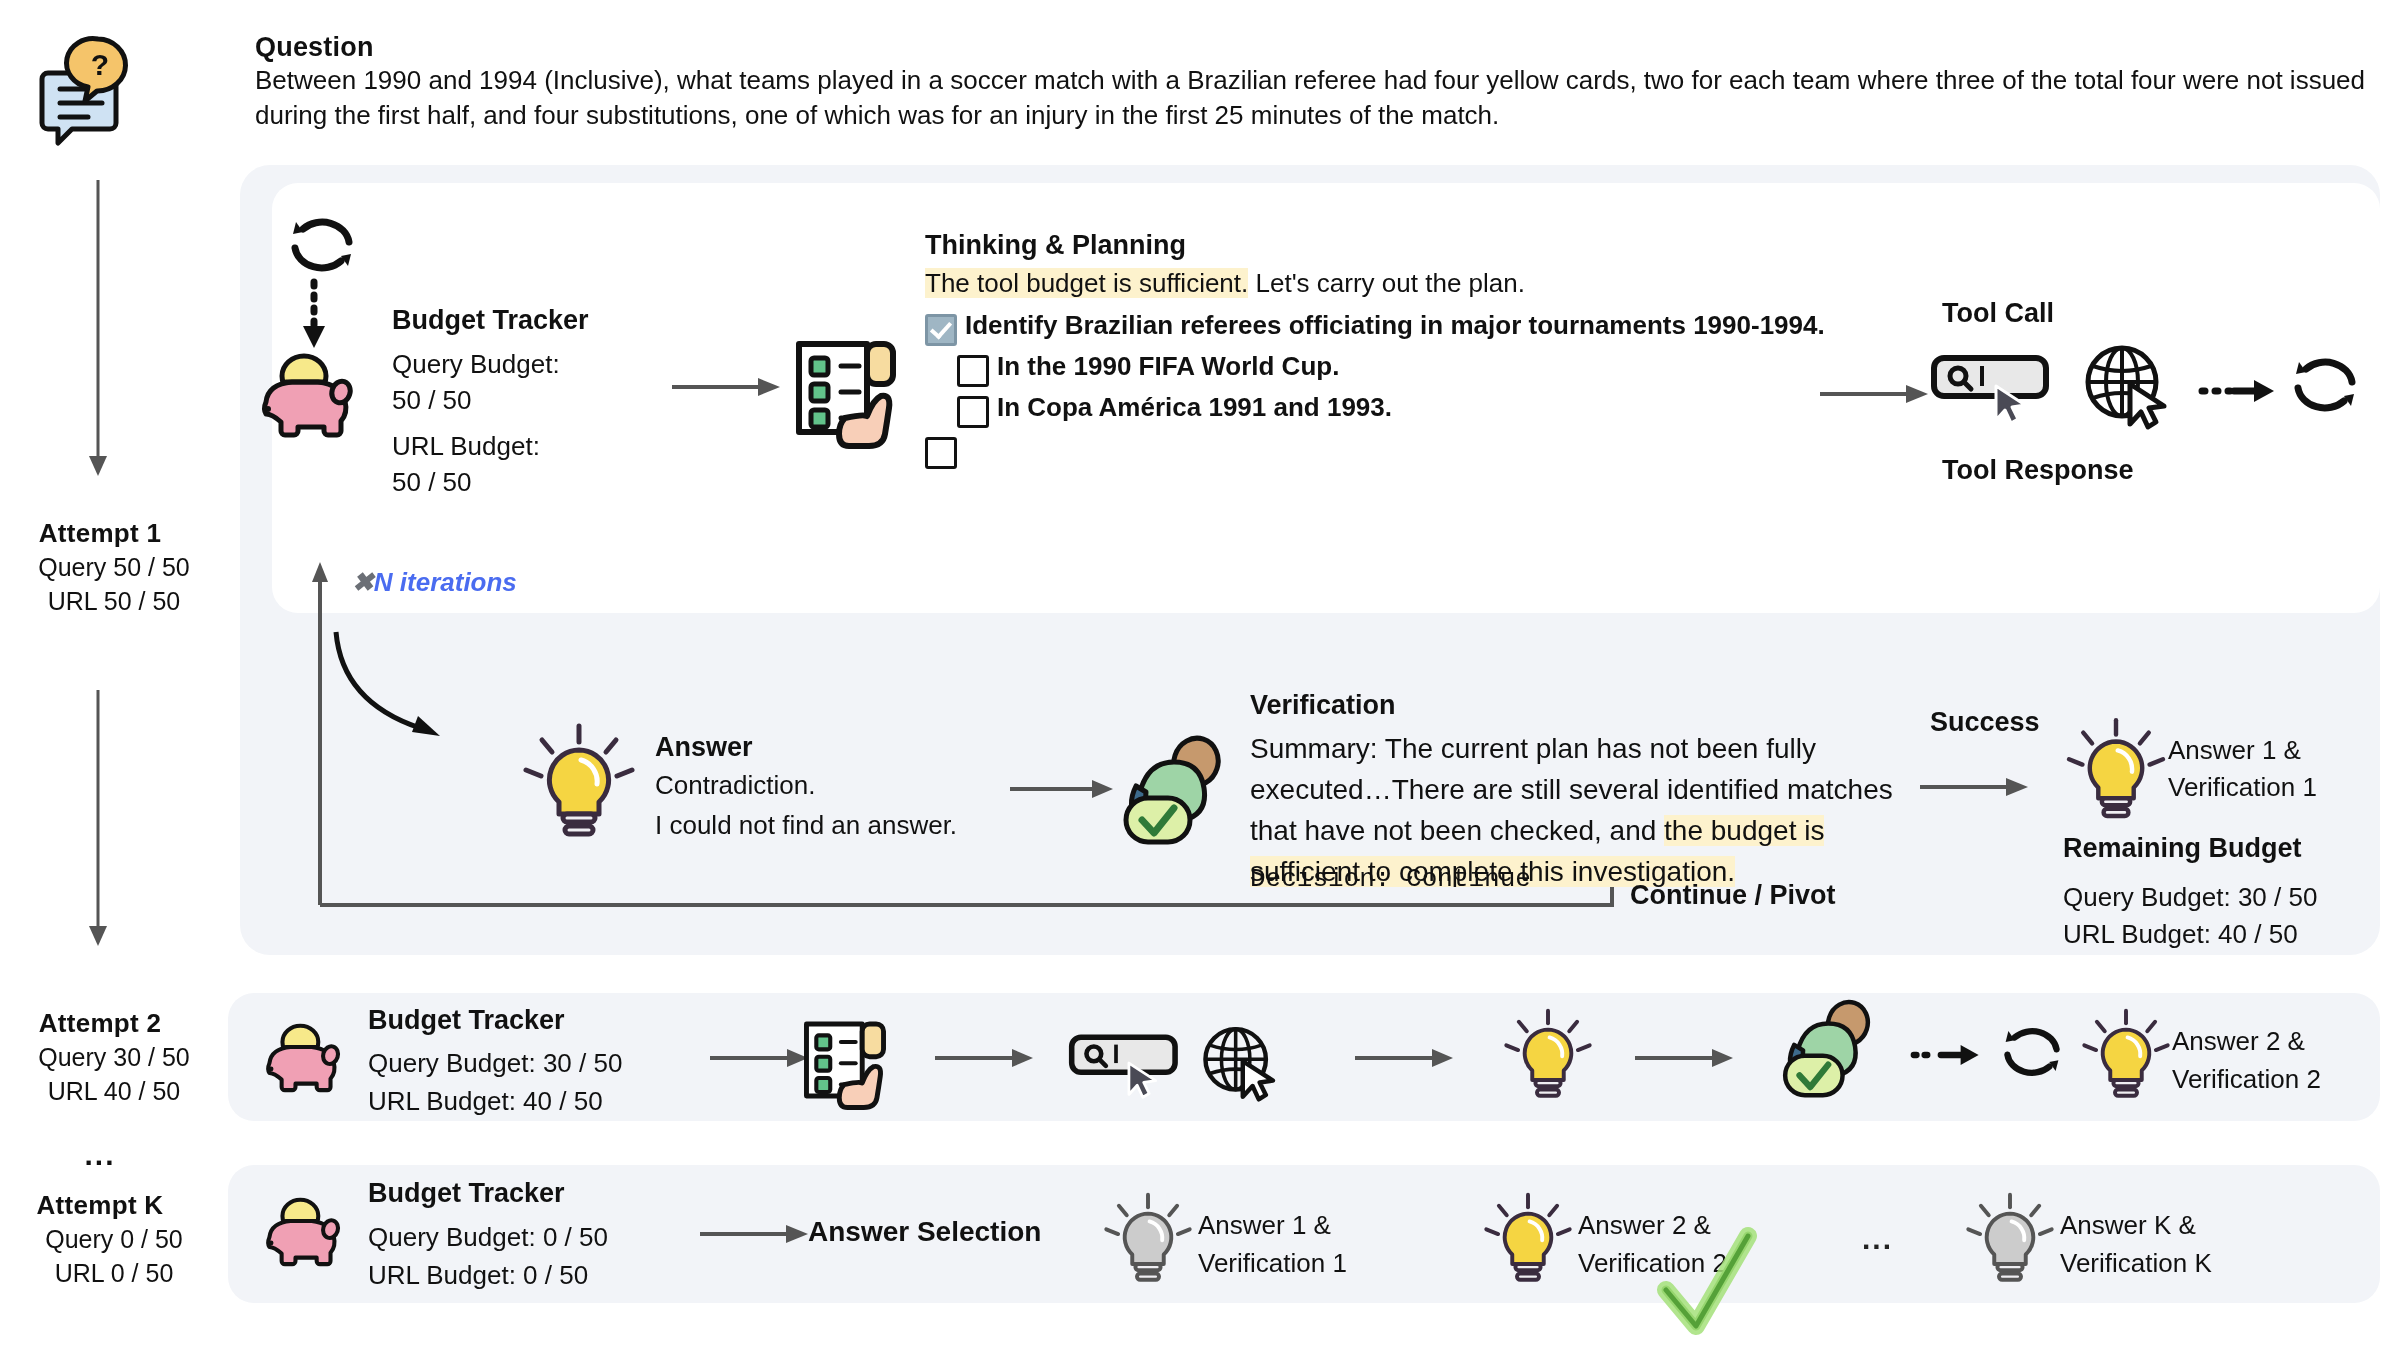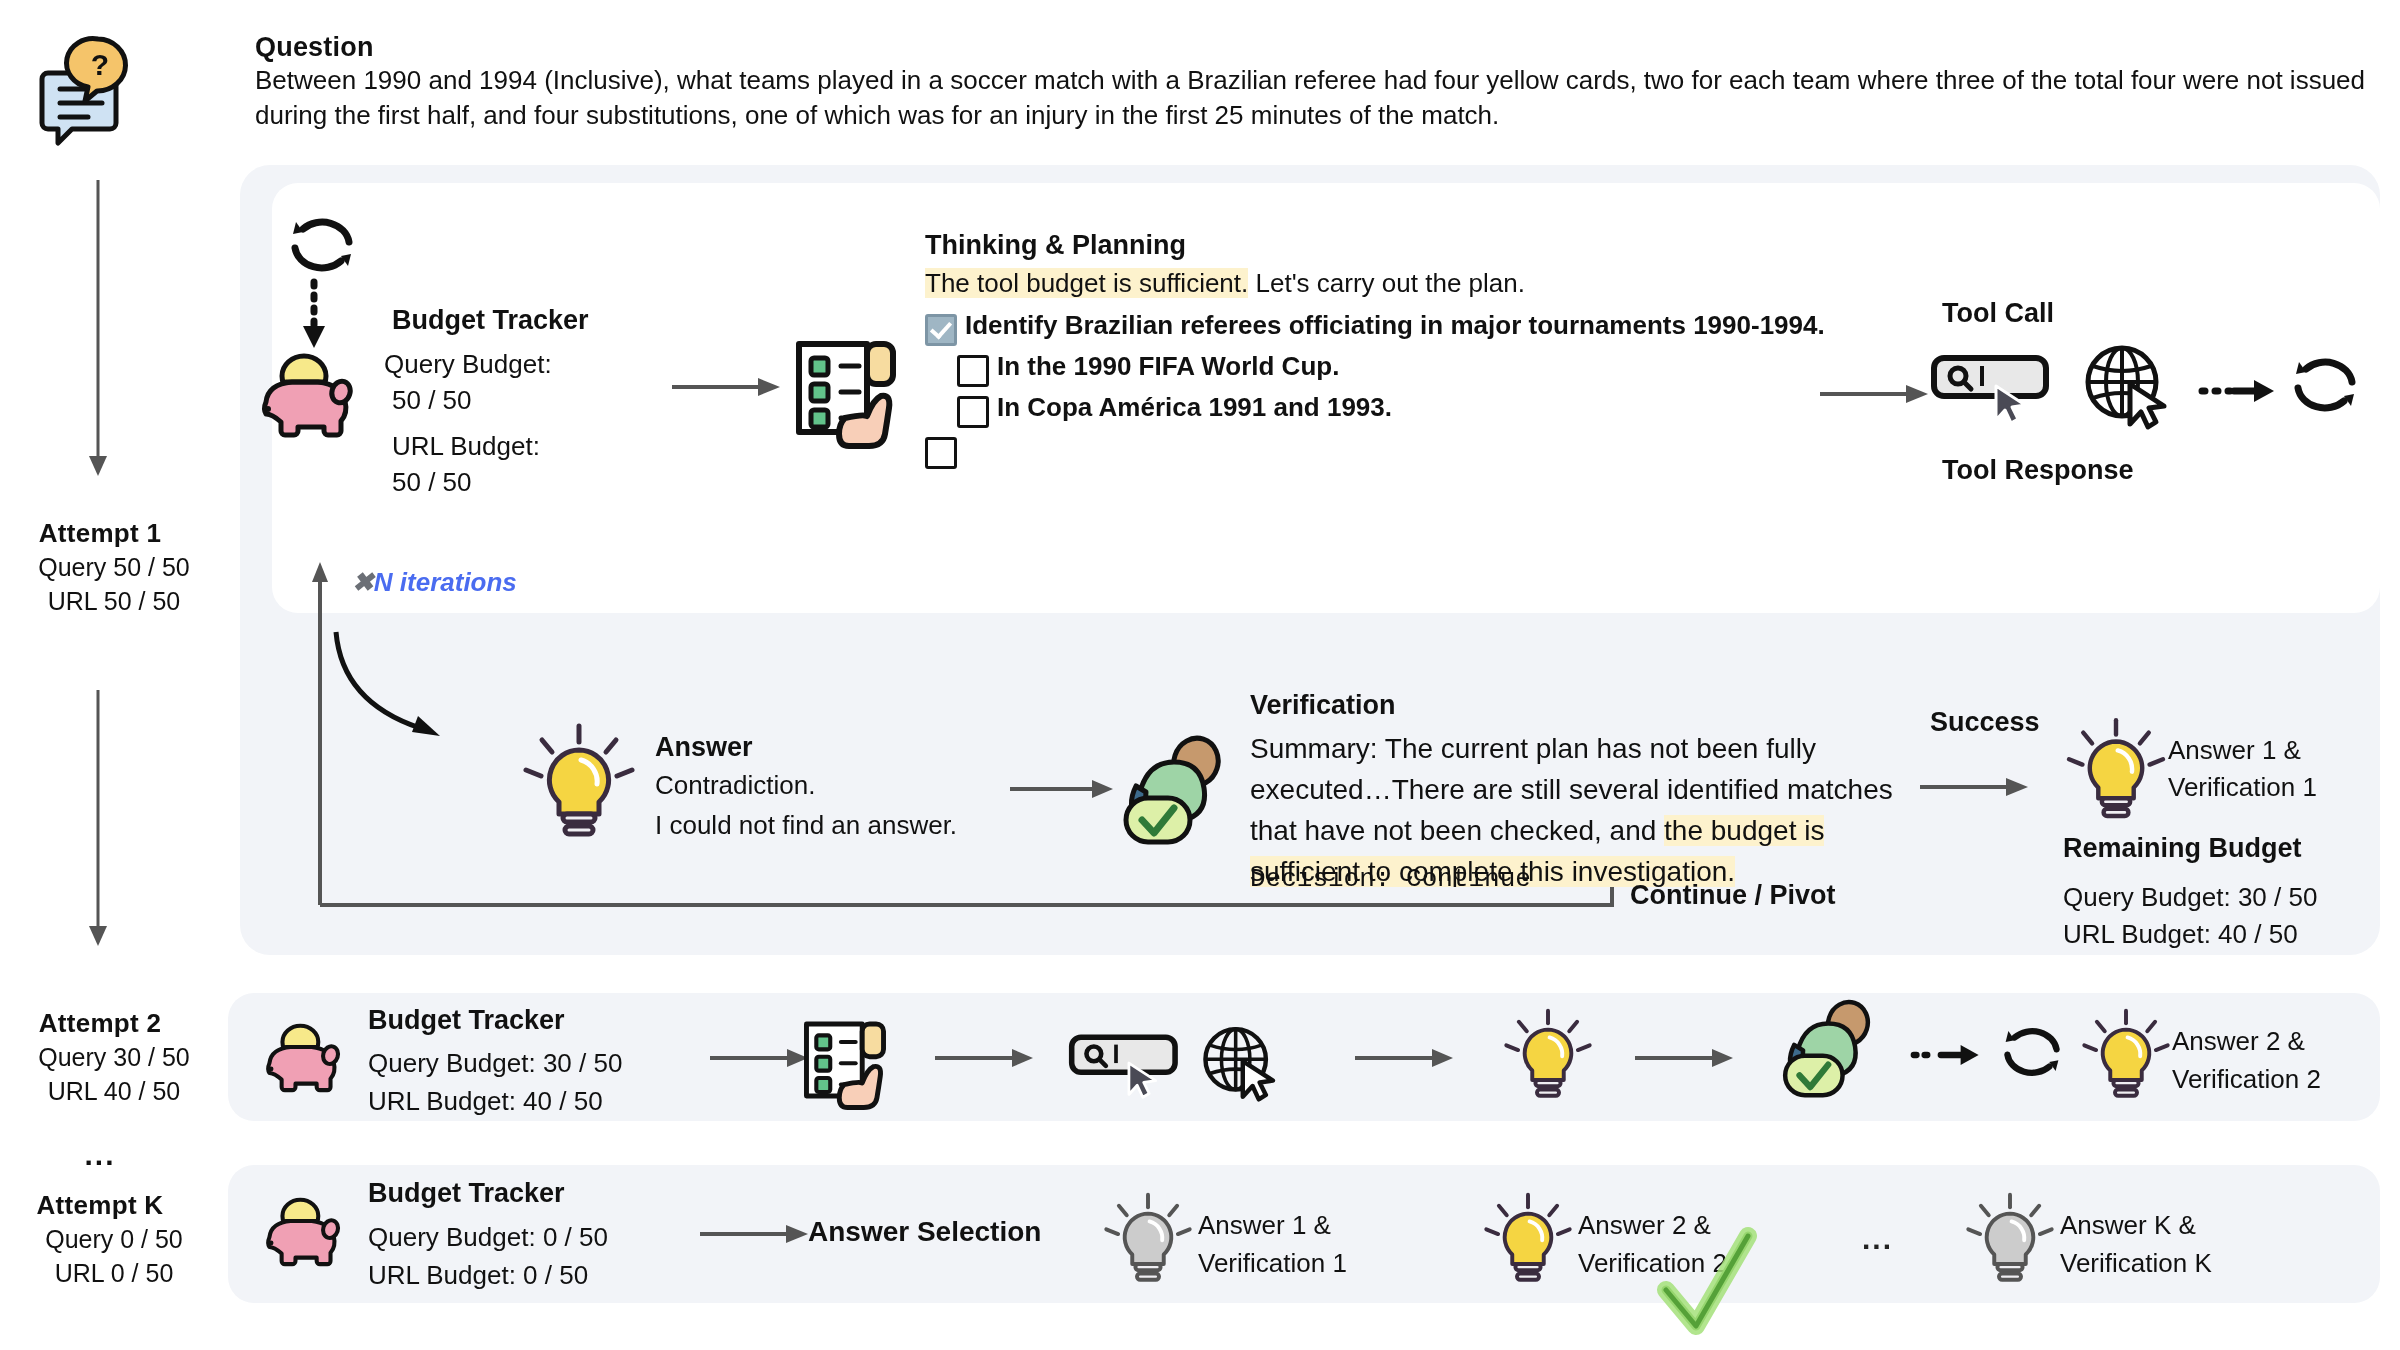--- a/index.html
+++ b/index.html
@@ -139,21 +139,21 @@
   <svg width="108" height="92" viewBox="0 0 108 92">
     <ellipse cx="52" cy="24" rx="22" ry="20" fill="#f7e98a" stroke="#111" stroke-width="5"></ellipse>
     <path d="M14 50 q2 -18 26 -20 h26 q24 3 27 19 q3 12 -4 20 v10 a4 4 0 0 1 -4 4 h-9 a4 4 0 0 1 -4 -4 v-4 h-26 v4 a4 4 0 0 1 -4 4 h-9 a4 4 0 0 1 -4 -4 v-9 q-9 -8 -15 -8 q-3 -5 0 -12 z" fill="#f0a0b4" stroke="#111" stroke-width="5" stroke-linejoin="round"></path>
     <ellipse cx="89" cy="40" rx="9" ry="11" fill="#f0a0b4" stroke="#111" stroke-width="5" transform="rotate(18 89 40)"></ellipse>
     <line x1="34" y1="30" x2="72" y2="30" stroke="#111" stroke-width="5" stroke-linecap="round"></line>
     <circle cx="16" cy="57" r="3" fill="#111"></circle>
   </svg>
 </div>
 
 <div class="abs hd" style="left:392px;top:305px;font-size:27px;">Budget Tracker</div>
-<div class="abs t22 lh" style="left:384px;top:346px;">Query Budget:</div>
+<div class="abs t22 lh" style="left:392px;top:346px;">Query Budget:</div>
 <div class="abs t22 lh" style="left:392px;top:382px;">50 / 50</div>
 <div class="abs t22 lh" style="left:392px;top:428px;">URL Budget:</div>
 <div class="abs t22 lh" style="left:392px;top:464px;">50 / 50</div>
 
 <div class="abs" style="left:672px;top:375px;">
   <svg width="110" height="24" viewBox="0 0 110 24">
     <line x1="0" y1="12" x2="88" y2="12" stroke="#555" stroke-width="4"></line>
     <path d="M108 12 l-22 -9 v18 z" fill="#555"></path>
   </svg>
 </div>

